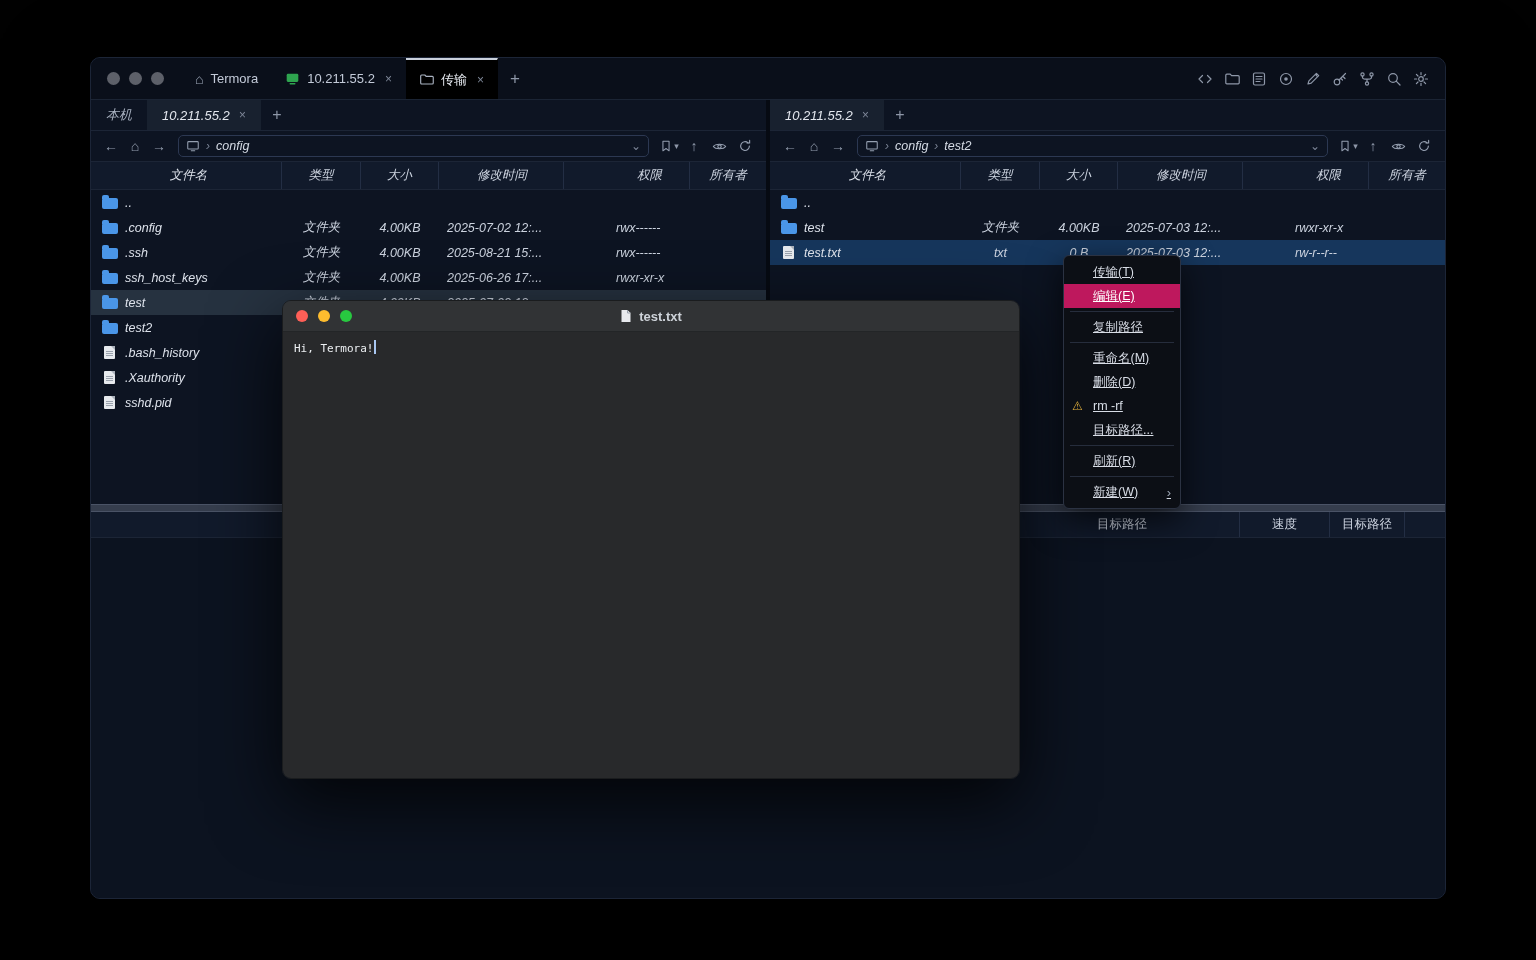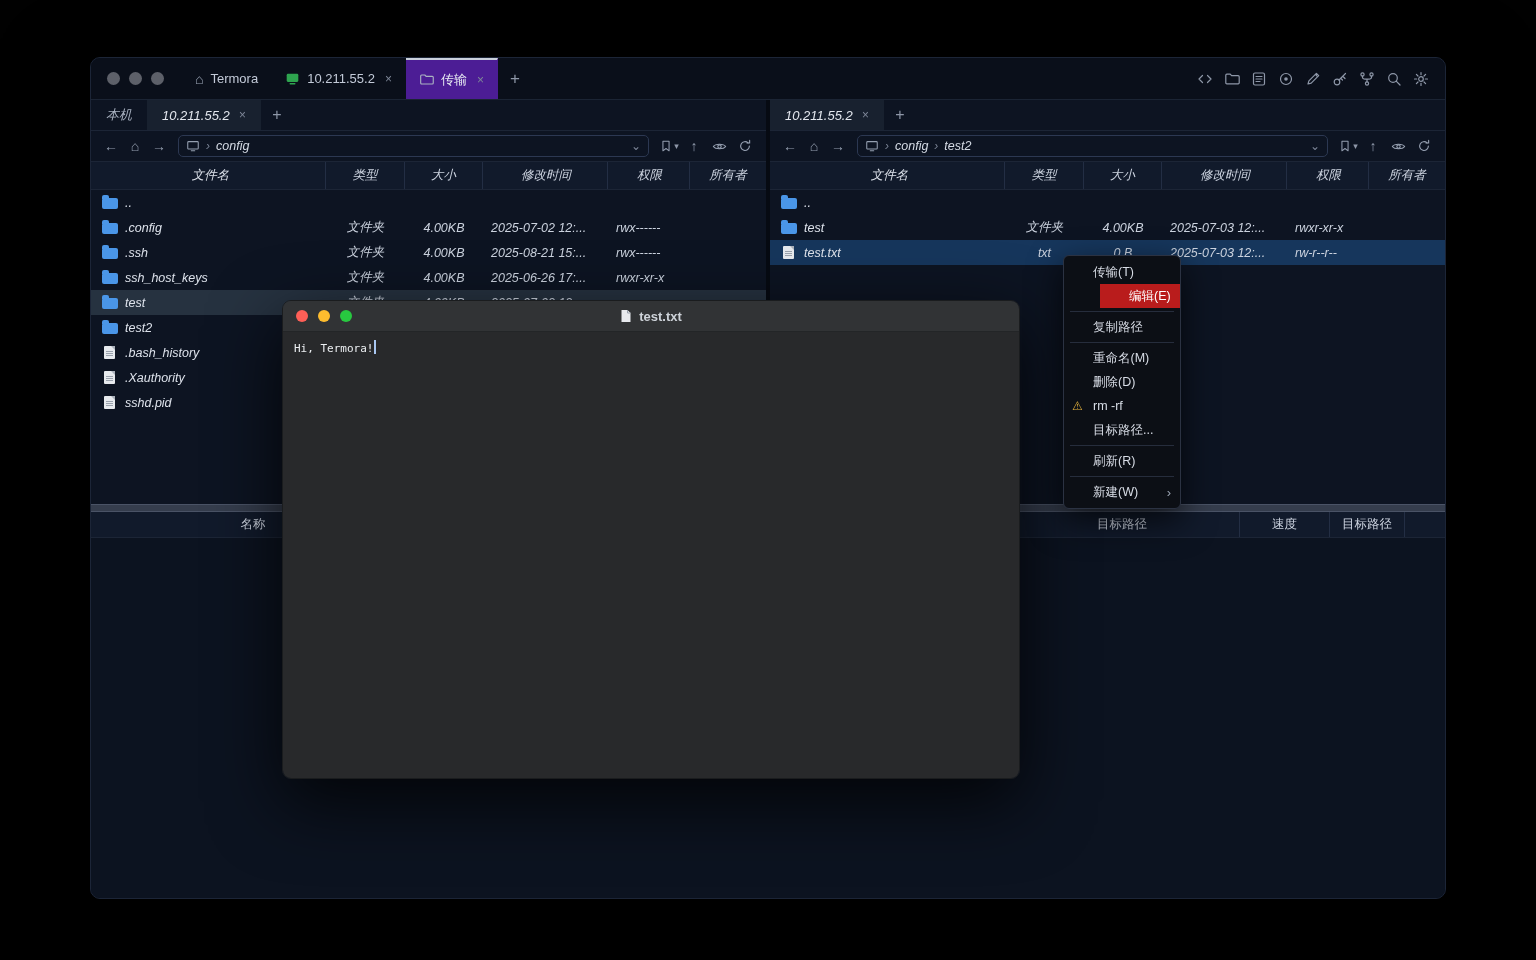--- a/index.html
+++ b/index.html
@@ -12,21 +12,21 @@
             box-shadow:0 30px 90px rgba(0,0,0,.75); display:flex; flex-direction:column;
             overflow:hidden; z-index:1; }
 
   
   .titlebar { height:42px; flex:none; display:flex; align-items:stretch; background:#0a0f1a;
               border-bottom:1px solid #1b2434; }
   .traffic { display:flex; align-items:center; gap:9px; padding:0 18px 0 16px; }
   .traffic .dot { width:13px; height:13px; border-radius:50%; background:#5d6069; }
   .main-tab { display:flex; align-items:center; gap:7px; padding:0 13px; color:#c3cad8;
               font-size:13px; border-right:1px solid transparent; }
-  .main-tab.active { background:#4c1d95; border-top:2px solid #c9d0db; color:#e8ecf2; }
+  .main-tab.active { background:#000000; border-top:2px solid #c9d0db; color:#e8ecf2; }
   .tab-glyph { color:#9aa4b5; font-size:14px; line-height:1; }
   .close-x { color:#7e8798; font-size:12px; margin-left:3px; }
   .titlebar-add { display:flex; align-items:center; padding:0 12px; color:#8e97a8; font-size:17px; }
   .tb-icons { margin-left:auto; display:flex; align-items:center; gap:11px; padding-right:16px; color:#8e97a8; }
   .tb-icons > span { display:flex; }
 
   
   .panels { height:404px; flex:none; display:flex; }
   .panel { width:676px; display:flex; flex-direction:column; background:#0d1422; min-width:0;font-style:italic; }
   .vdivider { width:4px; background:#060a12; }
@@ -50,21 +50,21 @@
   .ftable { flex:1; min-height:0; display:flex; flex-direction:column; font-size:12.5px; color:#ccd3df; }
   .frow { height:25px; flex:none; display:flex; align-items:stretch; }
   .fhead { height:28px; background:#111a2b; border-bottom:1px solid #1c2536; color:#ced5e1; }
   .c { display:flex; align-items:center; padding:0 6px; overflow:hidden; white-space:nowrap; min-width:0; }
   .fhead .c { justify-content:center; border-right:1px solid #232e44; }
   .fhead .c:last-child { border-right:none; }
   .c.name  { flex:1; gap:7px; padding-left:11px; }
   .c.type  { width:79px; justify-content:center; }
   .c.size  { width:78px; justify-content:center; }
   .c.mtime { width:125px; padding-left:8px; }
-  .c.perm  { width:82px; padding-left:8px; }
+  .c.perm  { width:82px; padding-left:8px;margin-left:44px; }
   .c.owner { width:76px; }
   .frow .c.name { color:#dde2eb; }
   .frow.sel-left  { background:#263240; }
   .frow.sel-right { background:#16365c; }
   .fill { flex:1; }
 
   
   .ficon { position:relative; flex:none; }
   .ficon.folder { width:16px; height:11px; background:#4a96e8; border-radius:2px; margin-top:1px; }
   .ficon.folder::before { content:""; position:absolute; top:-3px; left:0; width:7px; height:4px;
@@ -103,22 +103,22 @@
   .editor-title { position:absolute; left:0; right:0; top:0; bottom:0; display:flex; align-items:center;
                   justify-content:center; gap:7px; color:#ced3d9; font-size:13px; font-weight:bold; pointer-events:none; }
   .editor-body { flex:1; background:#28292b; padding:8px 11px;
                  font-family:"DejaVu Sans Mono","Liberation Mono",monospace; font-size:11px; color:#eceff2; }
   .cursor { display:inline-block; width:2px; height:14px; background:#a9c7f2; vertical-align:-2px; margin-left:1px; }
 
   
   .ctx { position:absolute; left:1063px; top:255px; width:118px; background:#0c0f15;
          border:1px solid #2b3242; border-radius:6px; padding:4px 0; font-size:12.5px; color:#d8dde6;
          box-shadow:0 12px 34px rgba(0,0,0,.7); z-index:6; }
-  .ctx-item { height:24px; display:flex; align-items:center; padding:0 9px 0 29px; position:relative; }
-  .ctx-item.hl { background:#b91c1c; color:#ffffff;margin-left:36px; }
+  .ctx-item { height:24px; display:flex; align-items:center; padding:0 9px 0 29px; position:relative;text-decoration:underline; }
+  .ctx-item.hl { background:#be185d; color:#ffffff; }
   .ctx-warn { position:absolute; left:8px; color:#e6b33c; font-size:12px; line-height:1; }
   .ctx-sub { margin-left:auto; color:#9aa3b2; font-size:13px; }
   .ctx-sep { height:1px; background:#262d3c; margin:3px 6px; }
 </style>
 </head>
 <body>
 
 <div class="screen">
 
   <div class="window">
@@ -471,21 +471,20 @@
           </div>
           <div class="fill"></div>
         </div>
       </div>
     </div>
 
     <div class="hsplitter"></div>
 
     <div class="transfer">
       <div class="thead">
-        <div class="tc tname">名称</div>
         <div class="tc tfiller"></div>
         <div class="tc ttarget">目标路径</div>
         <div class="tc tspeed">速度</div>
         <div class="tc tremain">目标路径</div>
         <div class="tc tpad"></div>
       </div>
       <div class="tbody"></div>
     </div>
   </div>
 

